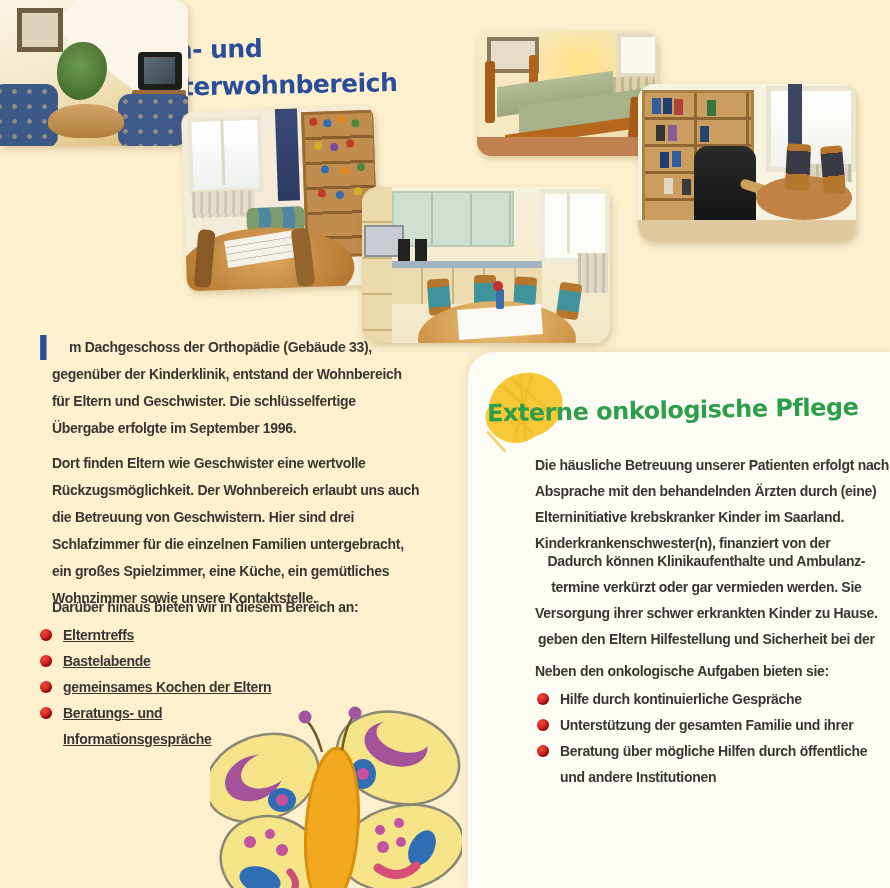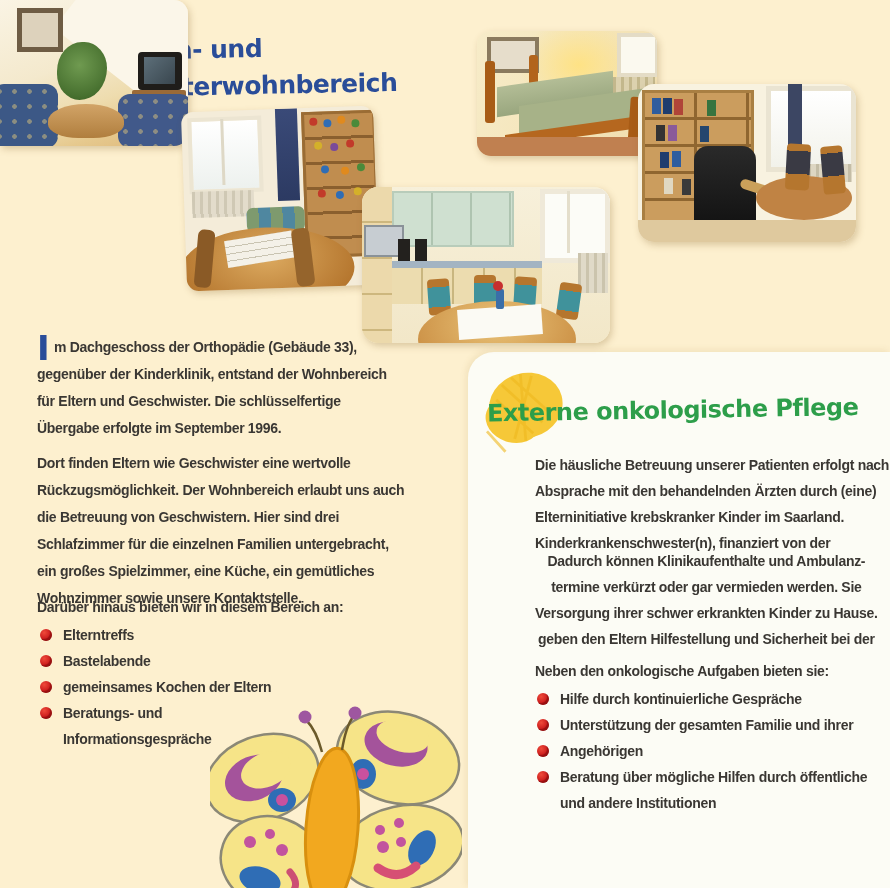--- a/index.html
+++ b/index.html
@@ -14,21 +14,21 @@
     font-family:"DejaVu Sans",sans-serif;font-weight:bold;
     font-size:25px;line-height:37px;color:#2a4d99;transform:rotate(-1.2deg);
     letter-spacing:-.5px;
   }
   .panel-title{
     position:absolute;left:19px;top:44px;z-index:2;width:390px;
     font-family:"DejaVu Sans",sans-serif;font-weight:bold;
     font-size:24px;color:#2d9e4a;transform:rotate(-1deg);letter-spacing:-.5px;
   }
   
-  .tline{white-space:nowrap;height:27px;line-height:27px;font-weight:bold;font-size:14px;letter-spacing:-.3px;}
+  .tline{white-space:nowrap;height:27px;line-height:27px;font-weight:bold;font-size:14px;letter-spacing:-.3px;margin-left:15px;}
   .rline{white-space:nowrap;height:26px;line-height:26px;font-weight:bold;font-size:14px;letter-spacing:-.3px;}
   .tblock{position:absolute;z-index:2;}
   .dropcap{
     position:absolute;left:0;top:-3px;color:#2a4d99;
     font-family:"DejaVu Sans",sans-serif;font-weight:bold;font-size:34px;line-height:34px;
   }
   .indent1{padding-left:17px;}
   .bullet-row{display:flex;align-items:center;height:26px;}
   .dot{
     flex:0 0 auto;width:12px;height:12px;border-radius:50%;margin-right:11px;
@@ -246,21 +246,21 @@
     <div class="tline">Rückzugsmöglichkeit. Der Wohnbereich erlaubt uns auch</div>
     <div class="tline">die Betreuung von Geschwistern. Hier sind drei</div>
     <div class="tline">Schlafzimmer für die einzelnen Familien untergebracht,</div>
     <div class="tline">ein großes Spielzimmer, eine Küche, ein gemütliches</div>
     <div class="tline">Wohnzimmer sowie unsere Kontaktstelle.</div>
   </div>
 
   <div class="tblock" style="left:37px;top:594px;">
     <div class="tline">Darüber hinaus bieten wir in diesem Bereich an:</div>
   </div>
-  <div class="tblock" style="left:40px;top:622px;">
+  <div class="tblock" style="left:40px;top:622px;text-decoration:underline;">
     <div class="bullet-row">
       <span class="dot"></span>
       <span class="rline">Elterntreffs</span>
     </div>
     <div class="bullet-row">
       <span class="dot"></span>
       <span class="rline">Bastelabende</span>
     </div>
     <div class="bullet-row">
       <span class="dot"></span>
@@ -299,24 +299,20 @@
       <div class="rline">Neben den onkologische Aufgaben bieten sie:</div>
     </div>
     <div class="tblock" style="left:23px;top:334px;">
       <div class="bullet-row">
         <span class="dot"></span>
         <span class="rline">Hilfe durch kontinuierliche Gespräche</span>
       </div>
       <div class="bullet-row">
         <span class="dot"></span>
         <span class="rline">Unterstützung der gesamten Familie und ihrer</span>
-      </div>
-      <div class="bullet-row">
-        <span class="dot"></span>
-        <span class="rline">Angehörigen</span>
       </div>
       <div class="bullet-row">
         <span class="dot"></span>
         <span class="rline">Beratung über mögliche Hilfen durch öffentliche</span>
       </div>
       <div class="bullet-wrap">und andere Institutionen</div>
     </div>
   </div>
 
   <svg class="butterfly" width="252" height="210" viewBox="0 0 252 210">

